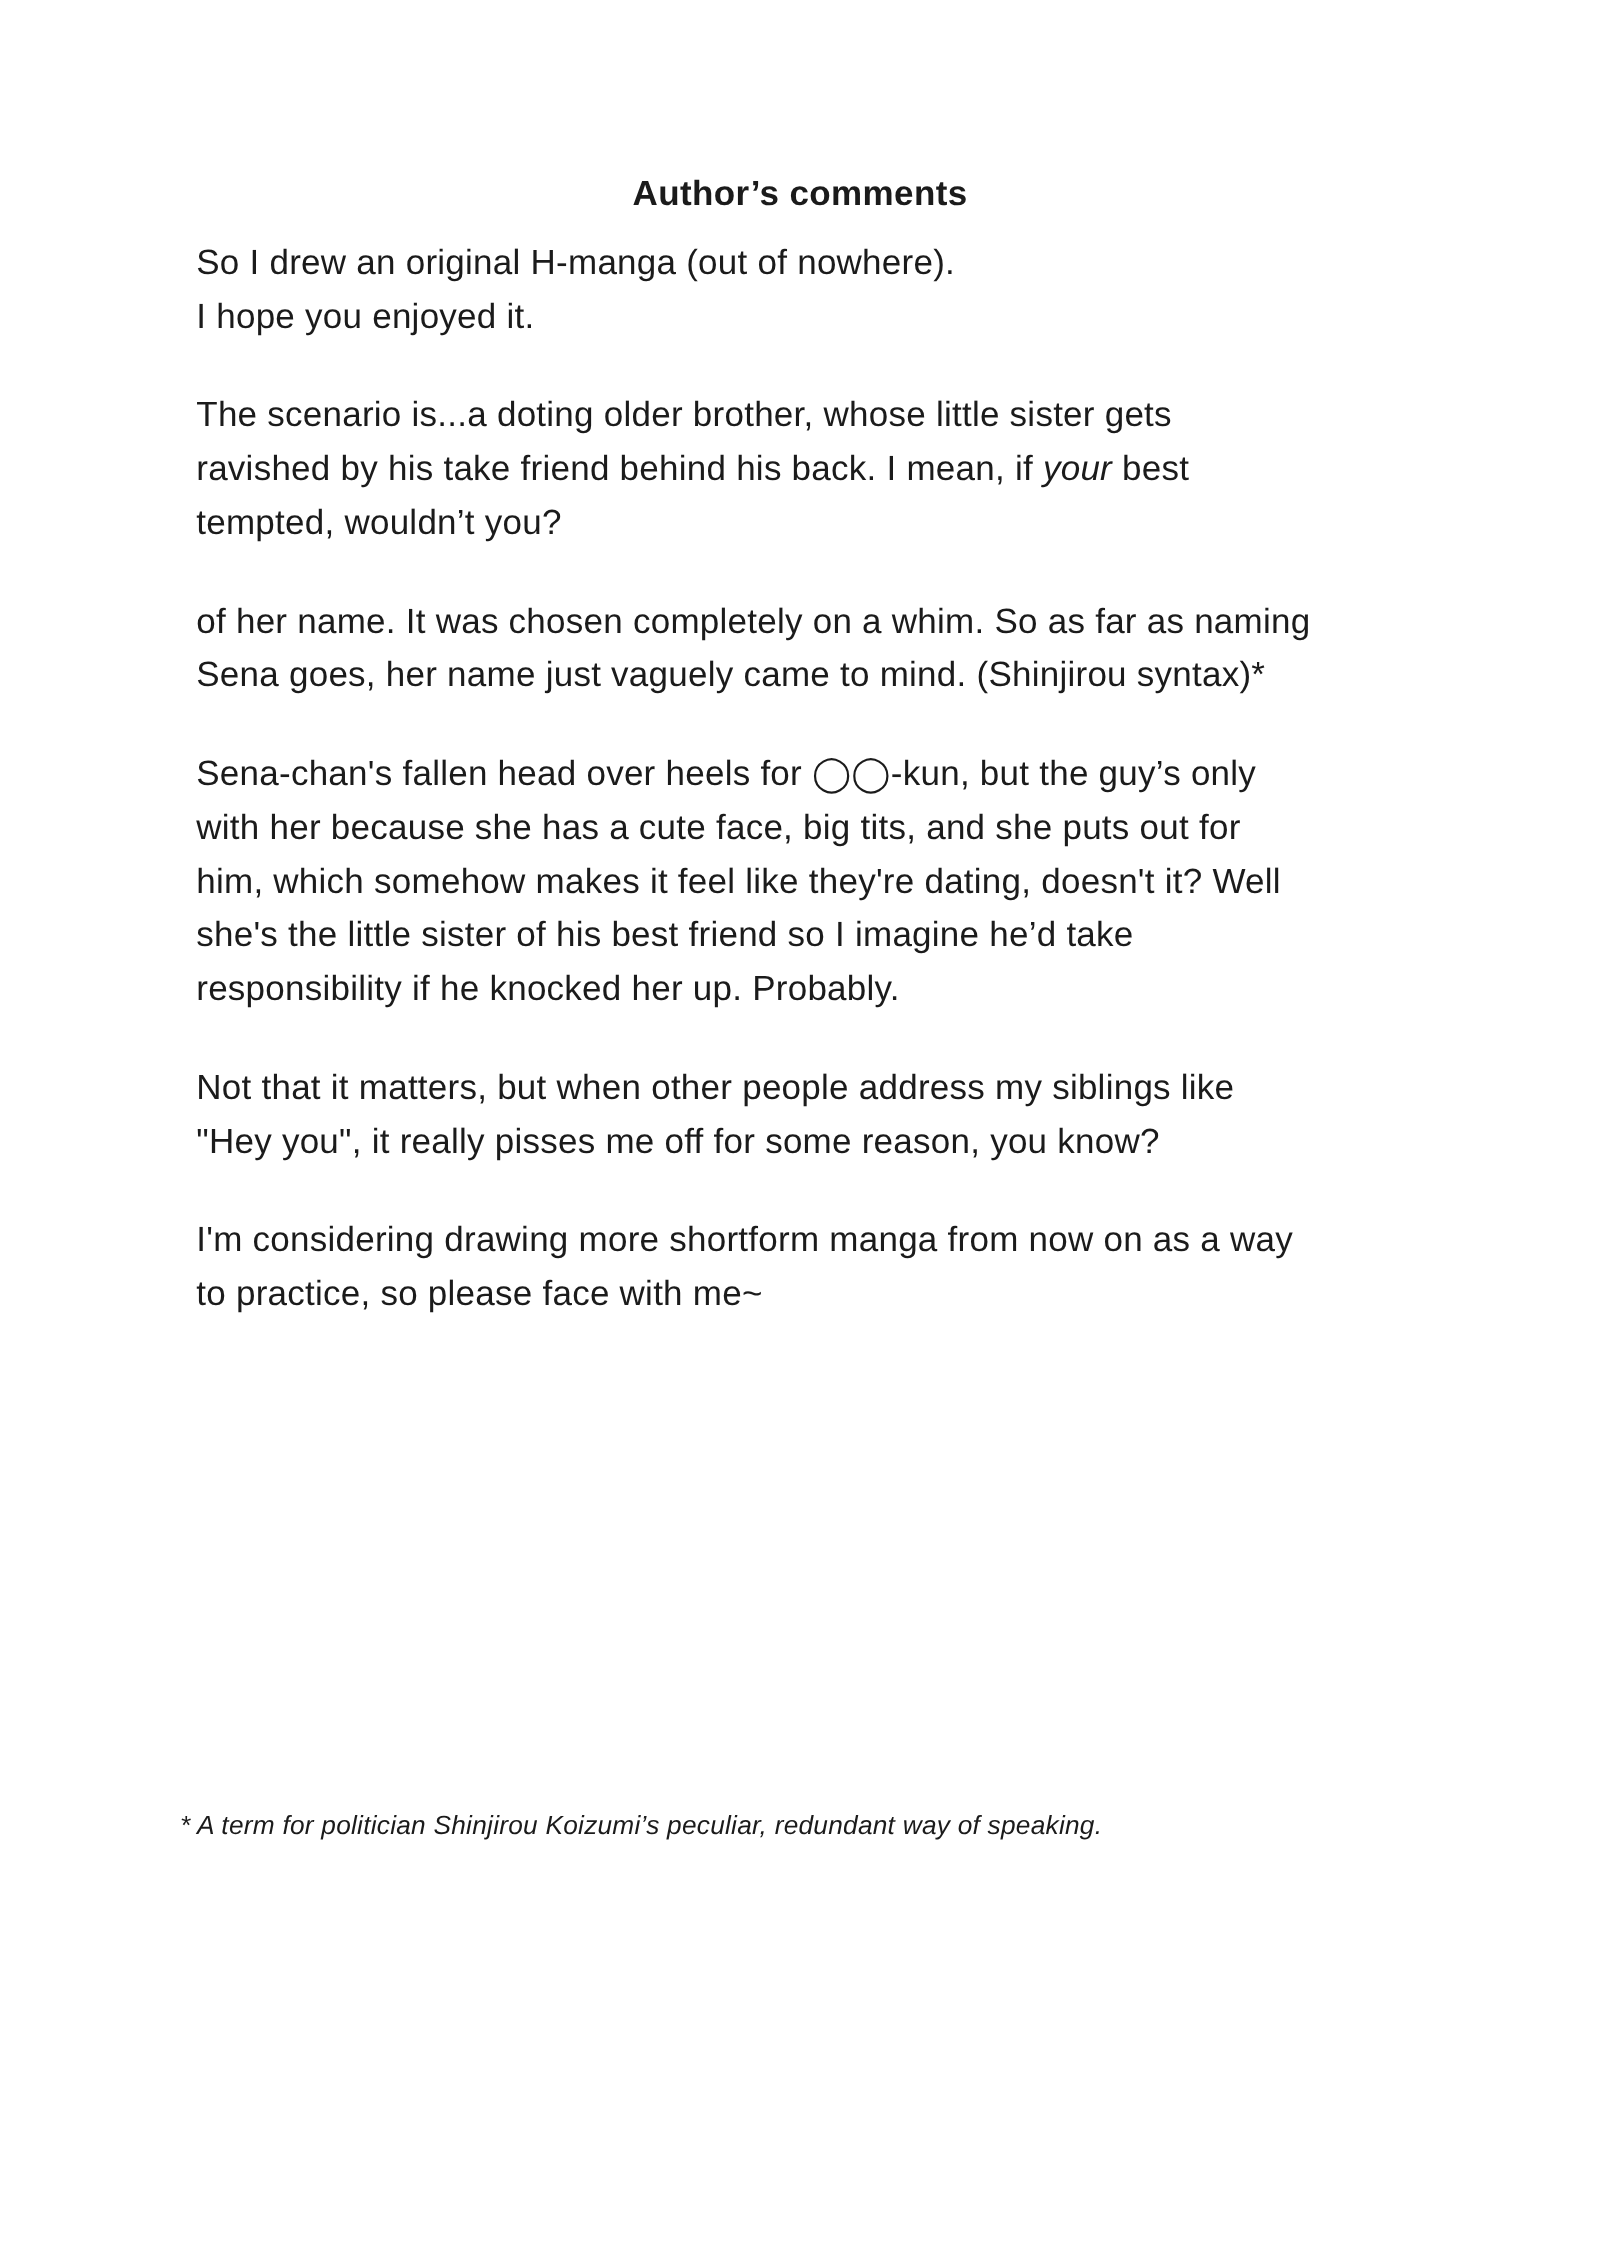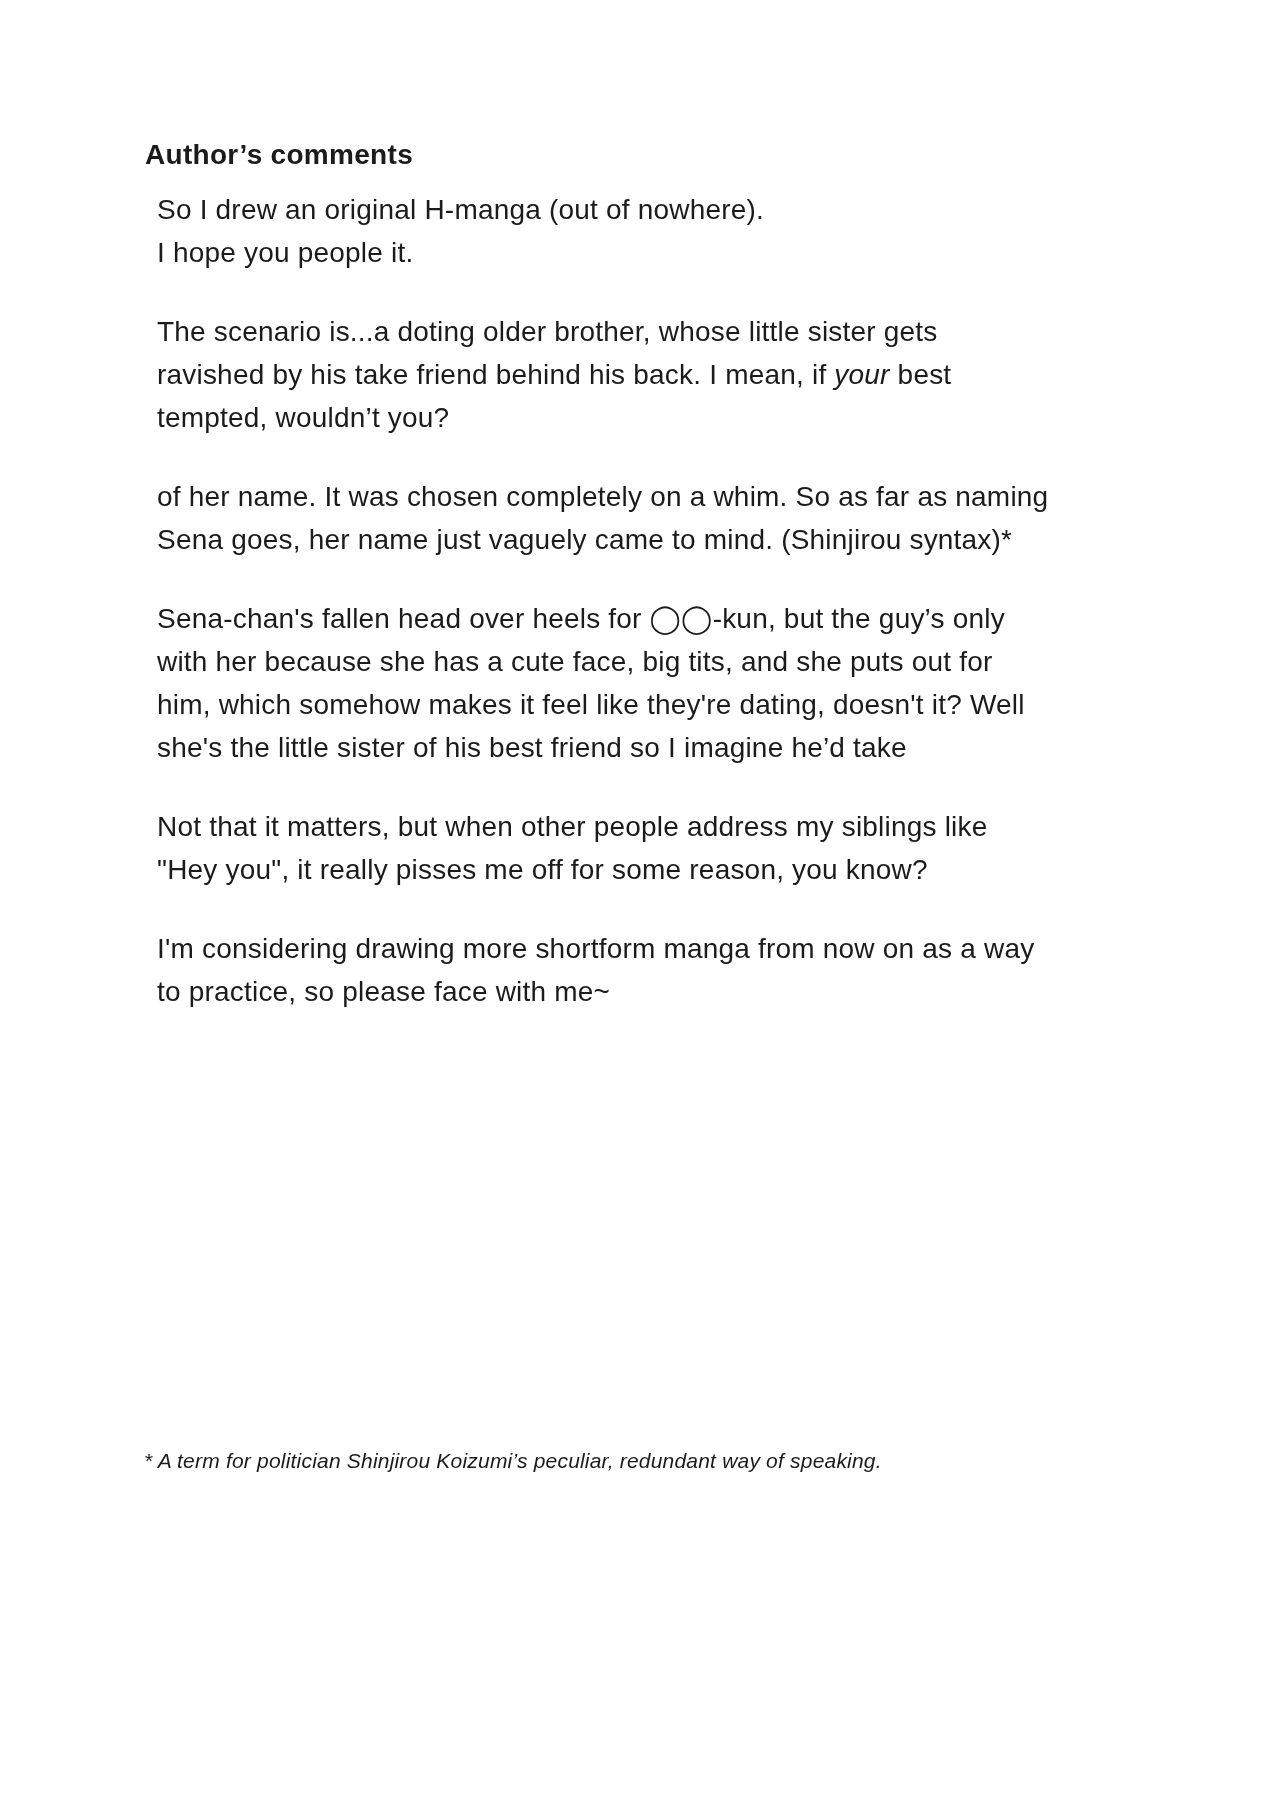--- a/index.html
+++ b/index.html
@@ -11,20 +11,21 @@
     color: #1b1b1b;
     position: relative;
     overflow: hidden;
   }
   .content {
     width: 990px;
     margin: 0 auto;
     padding-top: 139px;
   }
   .doc-title {
+    text-align: center;
     font-size: 28px;
     line-height: 32px;
     font-weight: 600;
     letter-spacing: 0.3px;
     margin: 0 0 17px 0;
   }
   .para {
     margin: 0 0 36px 12px;
     font-size: 28px;
     line-height: 43px;
@@ -50,36 +51,37 @@
   }
 </style>
 </head>
 <body style="color: rgb(27, 27, 27); background: rgb(255, 255, 255);">
 
 <div class="content">
   <h1 class="doc-title">Author’s comments</h1>
   <div>
       <p class="para">
         <span class="line"><span>So I drew an original H-manga (out of nowhere).</span></span>
-        <span class="line"><span>I hope you people it.</span></span>
+        <span class="line"><span>I hope you enjoyed it.</span></span>
       </p>
       <p class="para">
         <span class="line"><span>The scenario is...a doting older brother, whose little sister gets</span></span>
         <span class="line"><span>ravished by his take friend behind his back. I mean, if </span><span class="it">your</span><span> best</span></span>
         <span class="line"><span>tempted, wouldn’t you?</span></span>
       </p>
       <p class="para">
         <span class="line"><span>of her name. It was chosen completely on a whim. So as far as naming</span></span>
         <span class="line"><span>Sena goes, her name just vaguely came to mind. (Shinjirou syntax)*</span></span>
       </p>
       <p class="para">
         <span class="line"><span>Sena-chan's fallen head over heels for ◯◯-kun, but the guy’s only</span></span>
         <span class="line"><span>with her because she has a cute face, big tits, and she puts out for</span></span>
         <span class="line"><span>him, which somehow makes it feel like they're dating, doesn't it? Well</span></span>
         <span class="line"><span>she's the little sister of his best friend so I imagine he’d take</span></span>
+        <span class="line"><span>responsibility if he knocked her up. Probably.</span></span>
       </p>
       <p class="para">
         <span class="line"><span>Not that it matters, but when other people address my siblings like</span></span>
         <span class="line"><span>"Hey you", it really pisses me off for some reason, you know?</span></span>
       </p>
       <p class="para">
         <span class="line"><span>I'm considering drawing more shortform manga from now on as a way</span></span>
         <span class="line"><span>to practice, so please face with me~</span></span>
       </p>
     </div>

